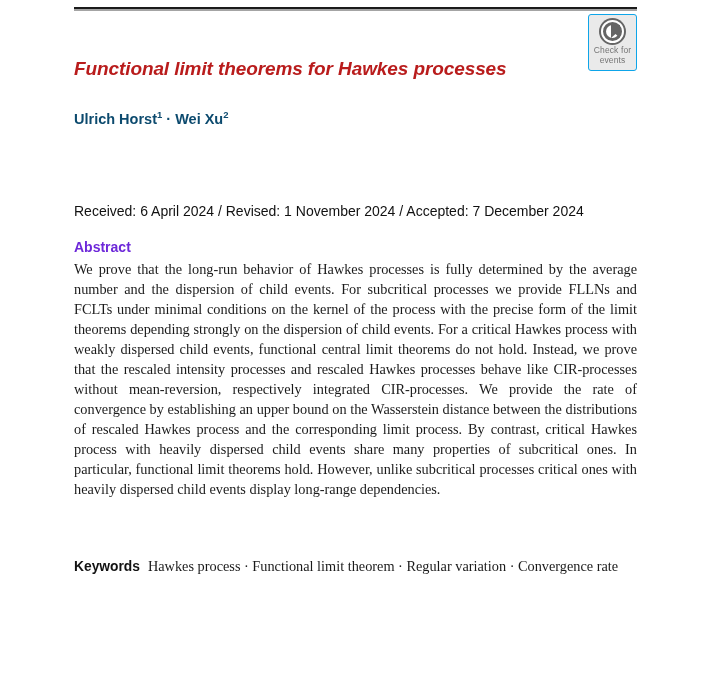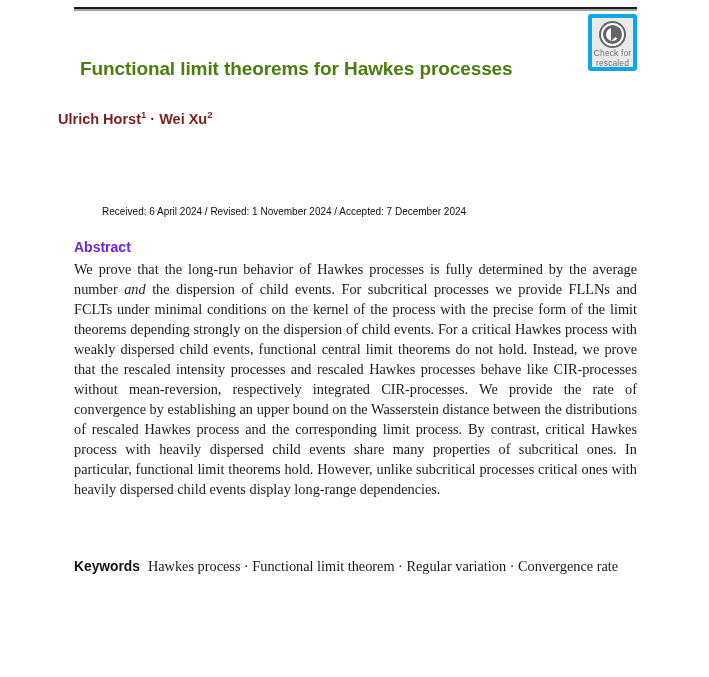--- a/index.html
+++ b/index.html
@@ -26,21 +26,21 @@
     box-shadow: 0 2px 0 rgba(90,90,90,0.55);
   }
   
   .badge {
     position: absolute;
     left: 588px;
     top: 14px;
     width: 49px;
     height: 57px;
     background: #eaeaea;
-    border: 4px solid #0ea5e9;
+    border: 1px solid #0ea5e9;
     border-radius: 3px;
     box-sizing: border-box;
     text-align: center;
     cursor: pointer;
   }
   .cm-circle {
     position: relative;
     width: 27px;
     height: 27px;
     border-radius: 50%;
@@ -74,53 +74,53 @@
   }
   .badge-label {
     font-size: 8.5px;
     line-height: 9.5px;
     color: #757575;
     letter-spacing: 0.1px;
   }
   
   .title {
     position: absolute;
-    left: 80px;
+    left: 74px;
     top: 58px;
     margin: 0;
     font-size: 19px;
     font-weight: bold;
     letter-spacing: -0.1px;
-    color: #4d7c0f;
+    color: #b91c1c;
+    font-style: italic;
   }
   .authors {
     position: absolute;
-    left: 58px;
+    left: 74px;
     top: 109px;
     font-size: 14.5px;
     font-weight: bold;
-    color: #7f1d1d;
+    color: #0c4a6e;
   }
   .authors sup {
     font-size: 9.5px;
     font-weight: bold;
   }
   .authors .sep {
     padding: 0 4px;
   }
   
   .history {
     position: absolute;
     left: 74px;
     top: 173px;
-    font-size: 10px;
+    font-size: 14px;
     line-height: 15.5px;
     color: #111111;
     white-space: pre-wrap;
-    margin-left: 28px;
   }
   
   .abstract-heading {
     position: absolute;
     left: 74px;
     top: 239px;
     margin: 0;
     font-size: 14px;
     font-weight: bold;
     color: #6d28d9;
@@ -129,21 +129,21 @@
     position: absolute;
     left: 74px;
     top: 259px;
     width: 563px;
     font-family: "Liberation Serif", serif;
     font-size: 14.3px;
     line-height: 20px;
     text-align: justify;
     color: #1a1a1a;
   }
-  .abstract-body .it { font-style: italic; }
+  .abstract-body .it { }
   
   .kv-block {
     position: absolute;
     left: 74px;
     width: 563px;
     font-family: "Liberation Serif", serif;
     font-size: 14.3px;
     line-height: 20.5px;
     text-align: left;
     color: #1a1a1a;
@@ -166,21 +166,21 @@
 
   <div class="top-rule"></div>
 
   <div class="badge">
     <div class="cm-circle">
       <div class="cm-ring"></div>
       <div class="cm-pages"></div>
       <div class="cm-mark"></div>
     </div>
     <div class="badge-label">Check for</div>
-    <div class="badge-label">rescaled</div>
+    <div class="badge-label">events</div>
   </div>
 
   <h1 class="title">Functional limit theorems for Hawkes processes</h1>
 
   <div class="authors">
     <span>Ulrich Horst</span><sup>1</sup><span class="sep">·</span><span>Wei Xu</span><sup>2</sup>
   </div>
 
   <div class="history">
     <div>Received: 6 April 2024 / Revised: 1 November 2024 / Accepted: 7 December 2024</div>

